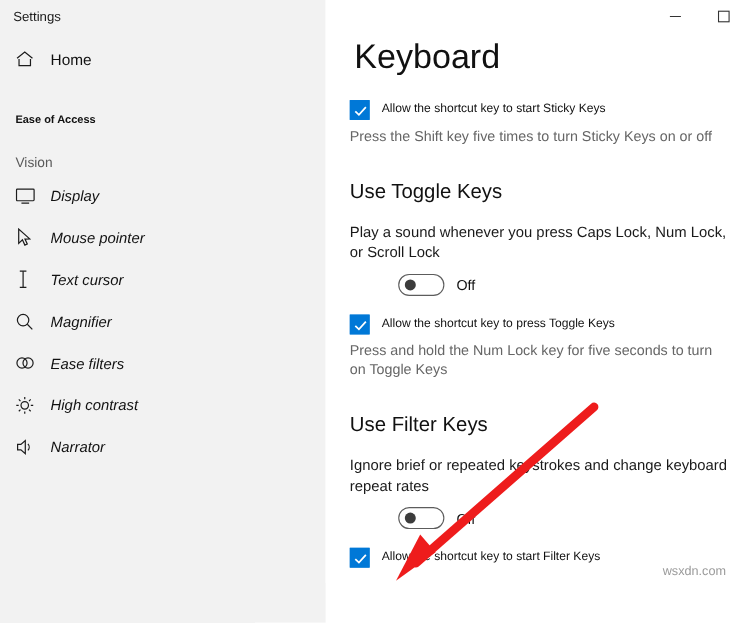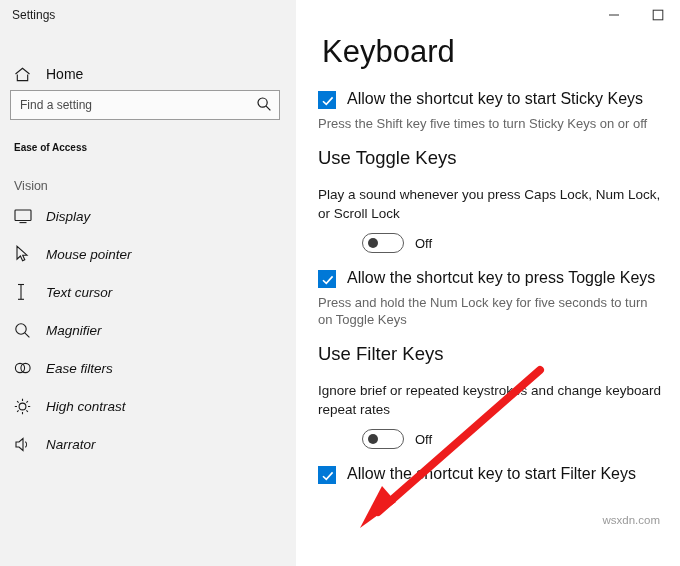--- a/index.html
+++ b/index.html
@@ -35,21 +35,21 @@
     display: flex;
     align-items: center;
     padding-left: 12px;
   }
   .title-text {
     font-size: 12px;
     color: #1a1a1a;
   }
   .nav-home {
     display: flex;
-    align-items: flex-end;
+    align-items: flex-start;
     height: 36px;
     padding-left: 14px;
     margin-top: 16px;
   }
   .nav-home .icon {
     width: 22px;
     font-size: 15px;
     color: #333;
     display: flex;
     align-items: center;
@@ -160,21 +160,21 @@
     height: 18px;
     background: #0078d7;
     border: 1px solid #0078d7;
     box-sizing: border-box;
     position: relative;
     flex: 0 0 18px;
     margin-top: 1px;
   }
   .checkbox svg { position: absolute; top: 2px; left: 2px; }
   .check-label {
-    font-size: 16px;
+    font-size: 11px;
     margin-left: 11px;
     color: #111;
     line-height: 18px;
   }
   .desc {
     font-size: 13px;
     color: #666;
     margin: 6px 0 0 0;
     max-width: 340px;
     line-height: 17px;
@@ -182,21 +182,21 @@
   .desc-dark {
     font-size: 13.5px;
     color: #1a1a1a;
     margin: 0;
     max-width: 345px;
     line-height: 19px;
   }
   h2.sub-title {
     font-size: 18.5px;
     font-weight: normal;
-    margin: 15px 0 16px 0;
+    margin: 31px 0 16px 0;
     color: #111;
   }
   .toggle-row {
     display: flex;
     align-items: center;
     margin: 10px 0 16px 0;
     padding-left: 44px;
   }
   .toggle {
     width: 42px;
@@ -250,29 +250,20 @@
     <div class="nav-home">
       <span class="icon">
         <svg width="17" height="15" viewBox="0 0 17 15" fill="none" stroke="#1c1c1c" stroke-width="1.1">
           <path d="M1.5 7 L8.5 1.3 L15.5 7"></path>
           <path d="M3.3 7.6 V13.6 H13.7 V7.6"></path>
         </svg>
       </span>
       <span class="label">Home</span>
     </div>
 
-    <div class="search-wrap">
-      <input class="search-box" type="text" placeholder="Find a setting" style="">
-      <span class="search-icon">
-        <svg width="16" height="16" viewBox="0 0 16 16" fill="none" stroke="#1a1a1a" stroke-width="1.2">
-          <circle cx="6.6" cy="6.6" r="4.6"></circle>
-          <path d="M10.1 10.1 L14.4 14.4"></path>
-        </svg>
-      </span>
-    </div>
 
     <div class="section-header">Ease of Access</div>
 
     <div class="group-label">Vision</div>
 
     <div class="nav-list">
 
       <div class="nav-item">
         <span class="icon">
           <svg width="18" height="16" viewBox="0 0 18 16" fill="none" stroke="#1c1c1c" stroke-width="1.1">

